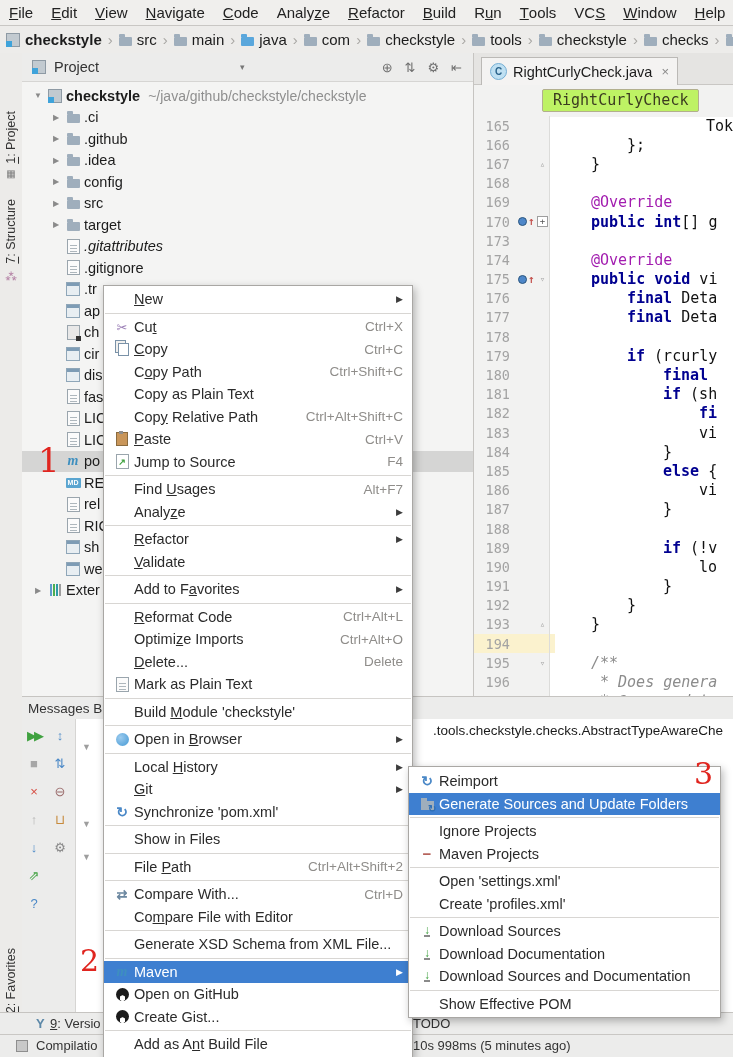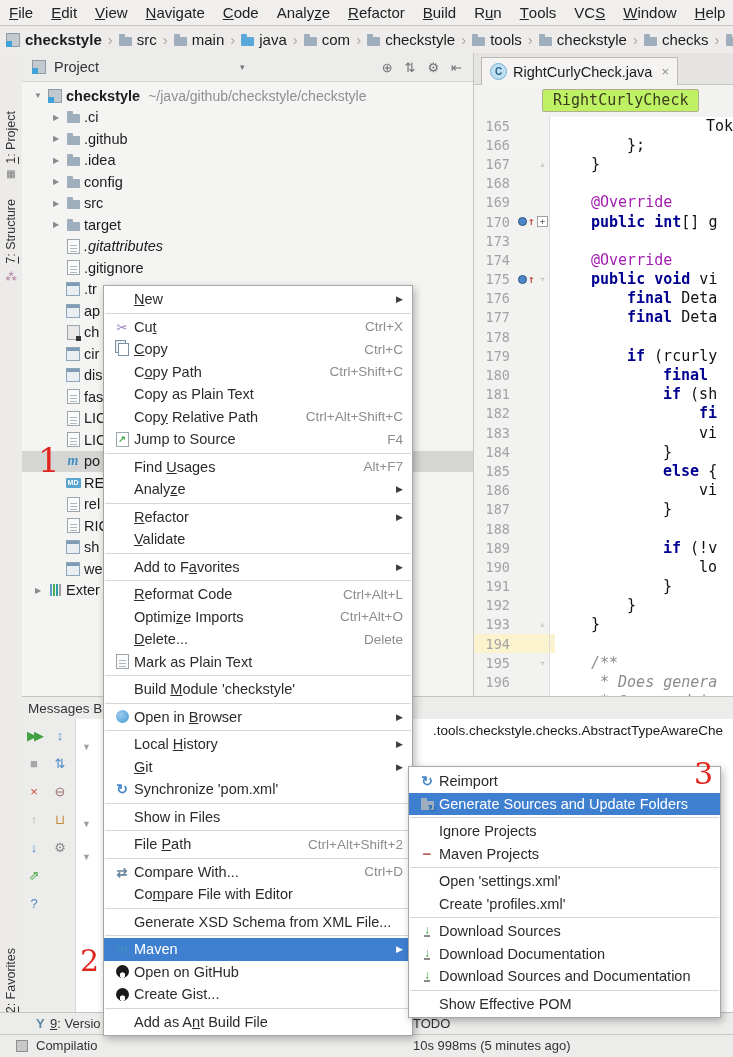--- a/index.html
+++ b/index.html
@@ -698,20 +698,29 @@
     </div>
     <div class="mrow">
       <span class="mic"></span>
       <span class="mlab">Cop<u>y</u> Relative Path</span>
       <span class="mright">
         <span class="mk">Ctrl+Alt+Shift+C</span>
       </span>
     </div>
     <div class="mrow">
       <span class="mic">
+        <span class="ic ic-paste"></span>
+      </span>
+      <span class="mlab"><u>P</u>aste</span>
+      <span class="mright">
+        <span class="mk">Ctrl+V</span>
+      </span>
+    </div>
+    <div class="mrow">
+      <span class="mic">
         <span class="ic ic-jump"></span>
       </span>
       <span class="mlab">Jump to Source</span>
       <span class="mright">
         <span class="mk">F4</span>
       </span>
     </div>
     <div class="msep"></div>
     <div class="mrow">
       <span class="mic"></span>

